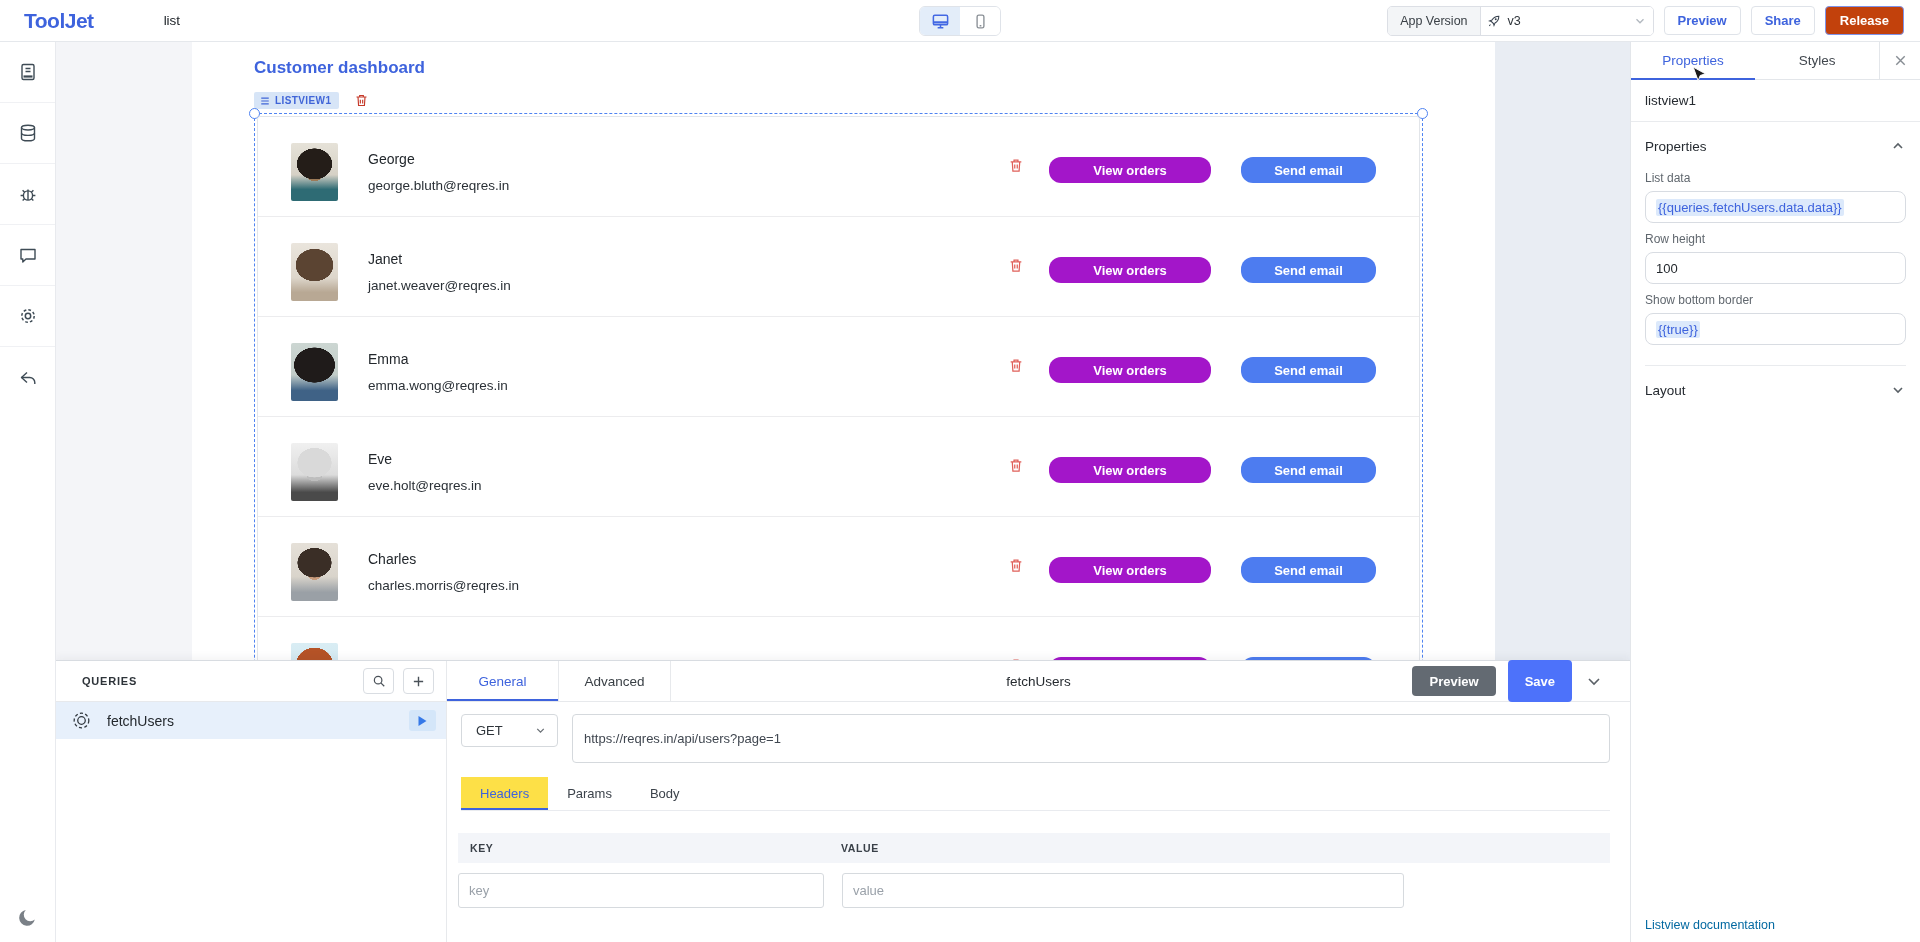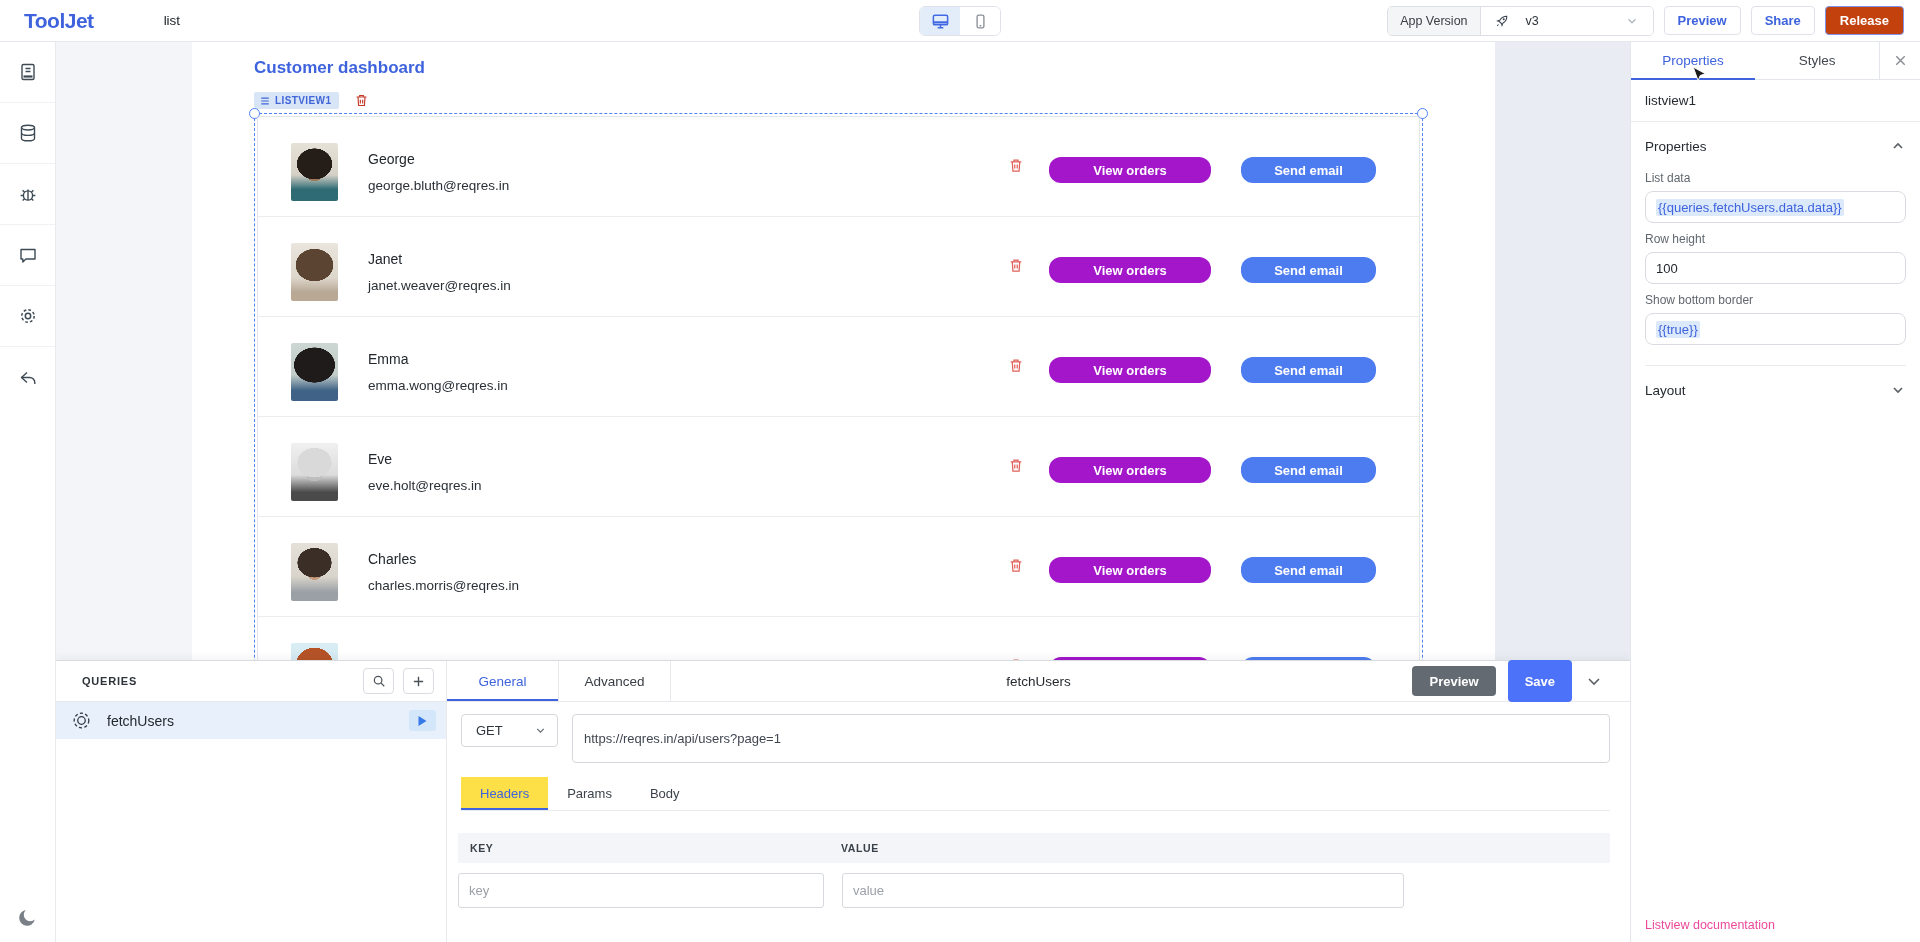--- a/index.html
+++ b/index.html
@@ -12,21 +12,21 @@
     border-bottom:1px solid #e5e8ec; display:flex; align-items:center; padding:0 16px 0 24px; z-index:30; }
   .logo { font-size:21px; font-weight:800; color:#3E63DD; letter-spacing:-0.5px; }
   .app-name { margin-left:70px; font-size:13.5px; color:#21262b; }
   .device-toggle { position:absolute; left:50%; top:6px; transform:translateX(-50%);
     display:flex; border:1px solid #dfe3e9; border-radius:6px; overflow:hidden; height:30px; }
   .device-btn { width:40px; display:flex; align-items:center; justify-content:center; background:#fff; }
   .device-btn.active { background:#E3EDF9; }
   .topbar-right { margin-left:auto; display:flex; align-items:center; gap:10px; }
   .version-group { display:flex; align-items:stretch; height:30px; border:1px solid #dcdfe5; border-radius:5px; overflow:hidden; }
   .version-label { background:#F3F5F7; padding:0 12px; display:flex; align-items:center; font-size:12.5px; color:#3a4046; border-right:1px solid #dcdfe5; }
-  .version-value { width:172px; background:#fff; display:flex; align-items:center; gap:17px; padding:0 14px; font-size:12.5px; color:#2d3339; }
+  .version-value { width:172px; background:#fff; display:flex; align-items:center; gap:7px; padding:0 6px; font-size:12.5px; color:#2d3339; }
   .version-value .chev { margin-left:auto; }
   .btn { border-radius:4px; font-size:13px; font-weight:700; display:flex; align-items:center; justify-content:center; cursor:pointer; }
   .btn-ghost { background:#fff; border:1px solid #dfe3e9; color:#3E63DD; height:29px; padding:0 13px; }
   .btn-release { background:#c2410c; color:#fff; height:29px; padding:0 14px; border:1px solid #7E93E9; }
 
   
   .leftrail { position:absolute; left:0; top:42px; bottom:0; width:56px; background:#fff;
     border-right:1px solid #e8eaee; z-index:20; }
   .rail-cell { height:61px; display:flex; align-items:center; justify-content:center; border-bottom:1px solid #f0f1f4; }
   .rail-moon { position:absolute; bottom:14px; left:0; width:56px; display:flex; justify-content:center; }
@@ -113,21 +113,21 @@
   .insp-name { padding:13px 14px; font-size:13.5px; color:#262b31; border-bottom:1px solid #e9ebee; }
   .insp-body { padding:0 14px; position:relative; }
   .section-head { padding:16px 0 8px; display:flex; align-items:center; justify-content:space-between;
     font-size:13.5px; color:#262b31; cursor:pointer; }
   .field-label { font-size:12px; color:#60676e; margin:9px 0 6px; }
   .field-box { border:1px solid #d8dce2; border-radius:8px; height:32px; display:flex; align-items:center;
     padding:0 10px; font-size:13px; color:#23282d; background:#fff; }
   .code-val { color:#3E63DD; background:#DCE9FB; padding:1px 2px; border-radius:2px; white-space:nowrap; }
   .layout-row { margin-top:20px; border-top:1px solid #e9ebee; padding:16px 0; display:flex; align-items:center;
     justify-content:space-between; font-size:13.5px; color:#262b31; cursor:pointer; }
-  .doc-link { position:absolute; bottom:10px; left:14px; font-size:12.5px; color:#ec4899; cursor:pointer; }
+  .doc-link { position:absolute; bottom:10px; left:14px; font-size:12.5px; color:#0369a1; cursor:pointer; }
   .cursor-arrow { position:absolute; left:60px; top:24px; z-index:40; pointer-events:none; }
 </style>
 </head>
 <body>
 
 <div class="topbar">
   <div class="logo">ToolJet</div>
   <div class="app-name">list</div>
 
   <div class="device-toggle">

